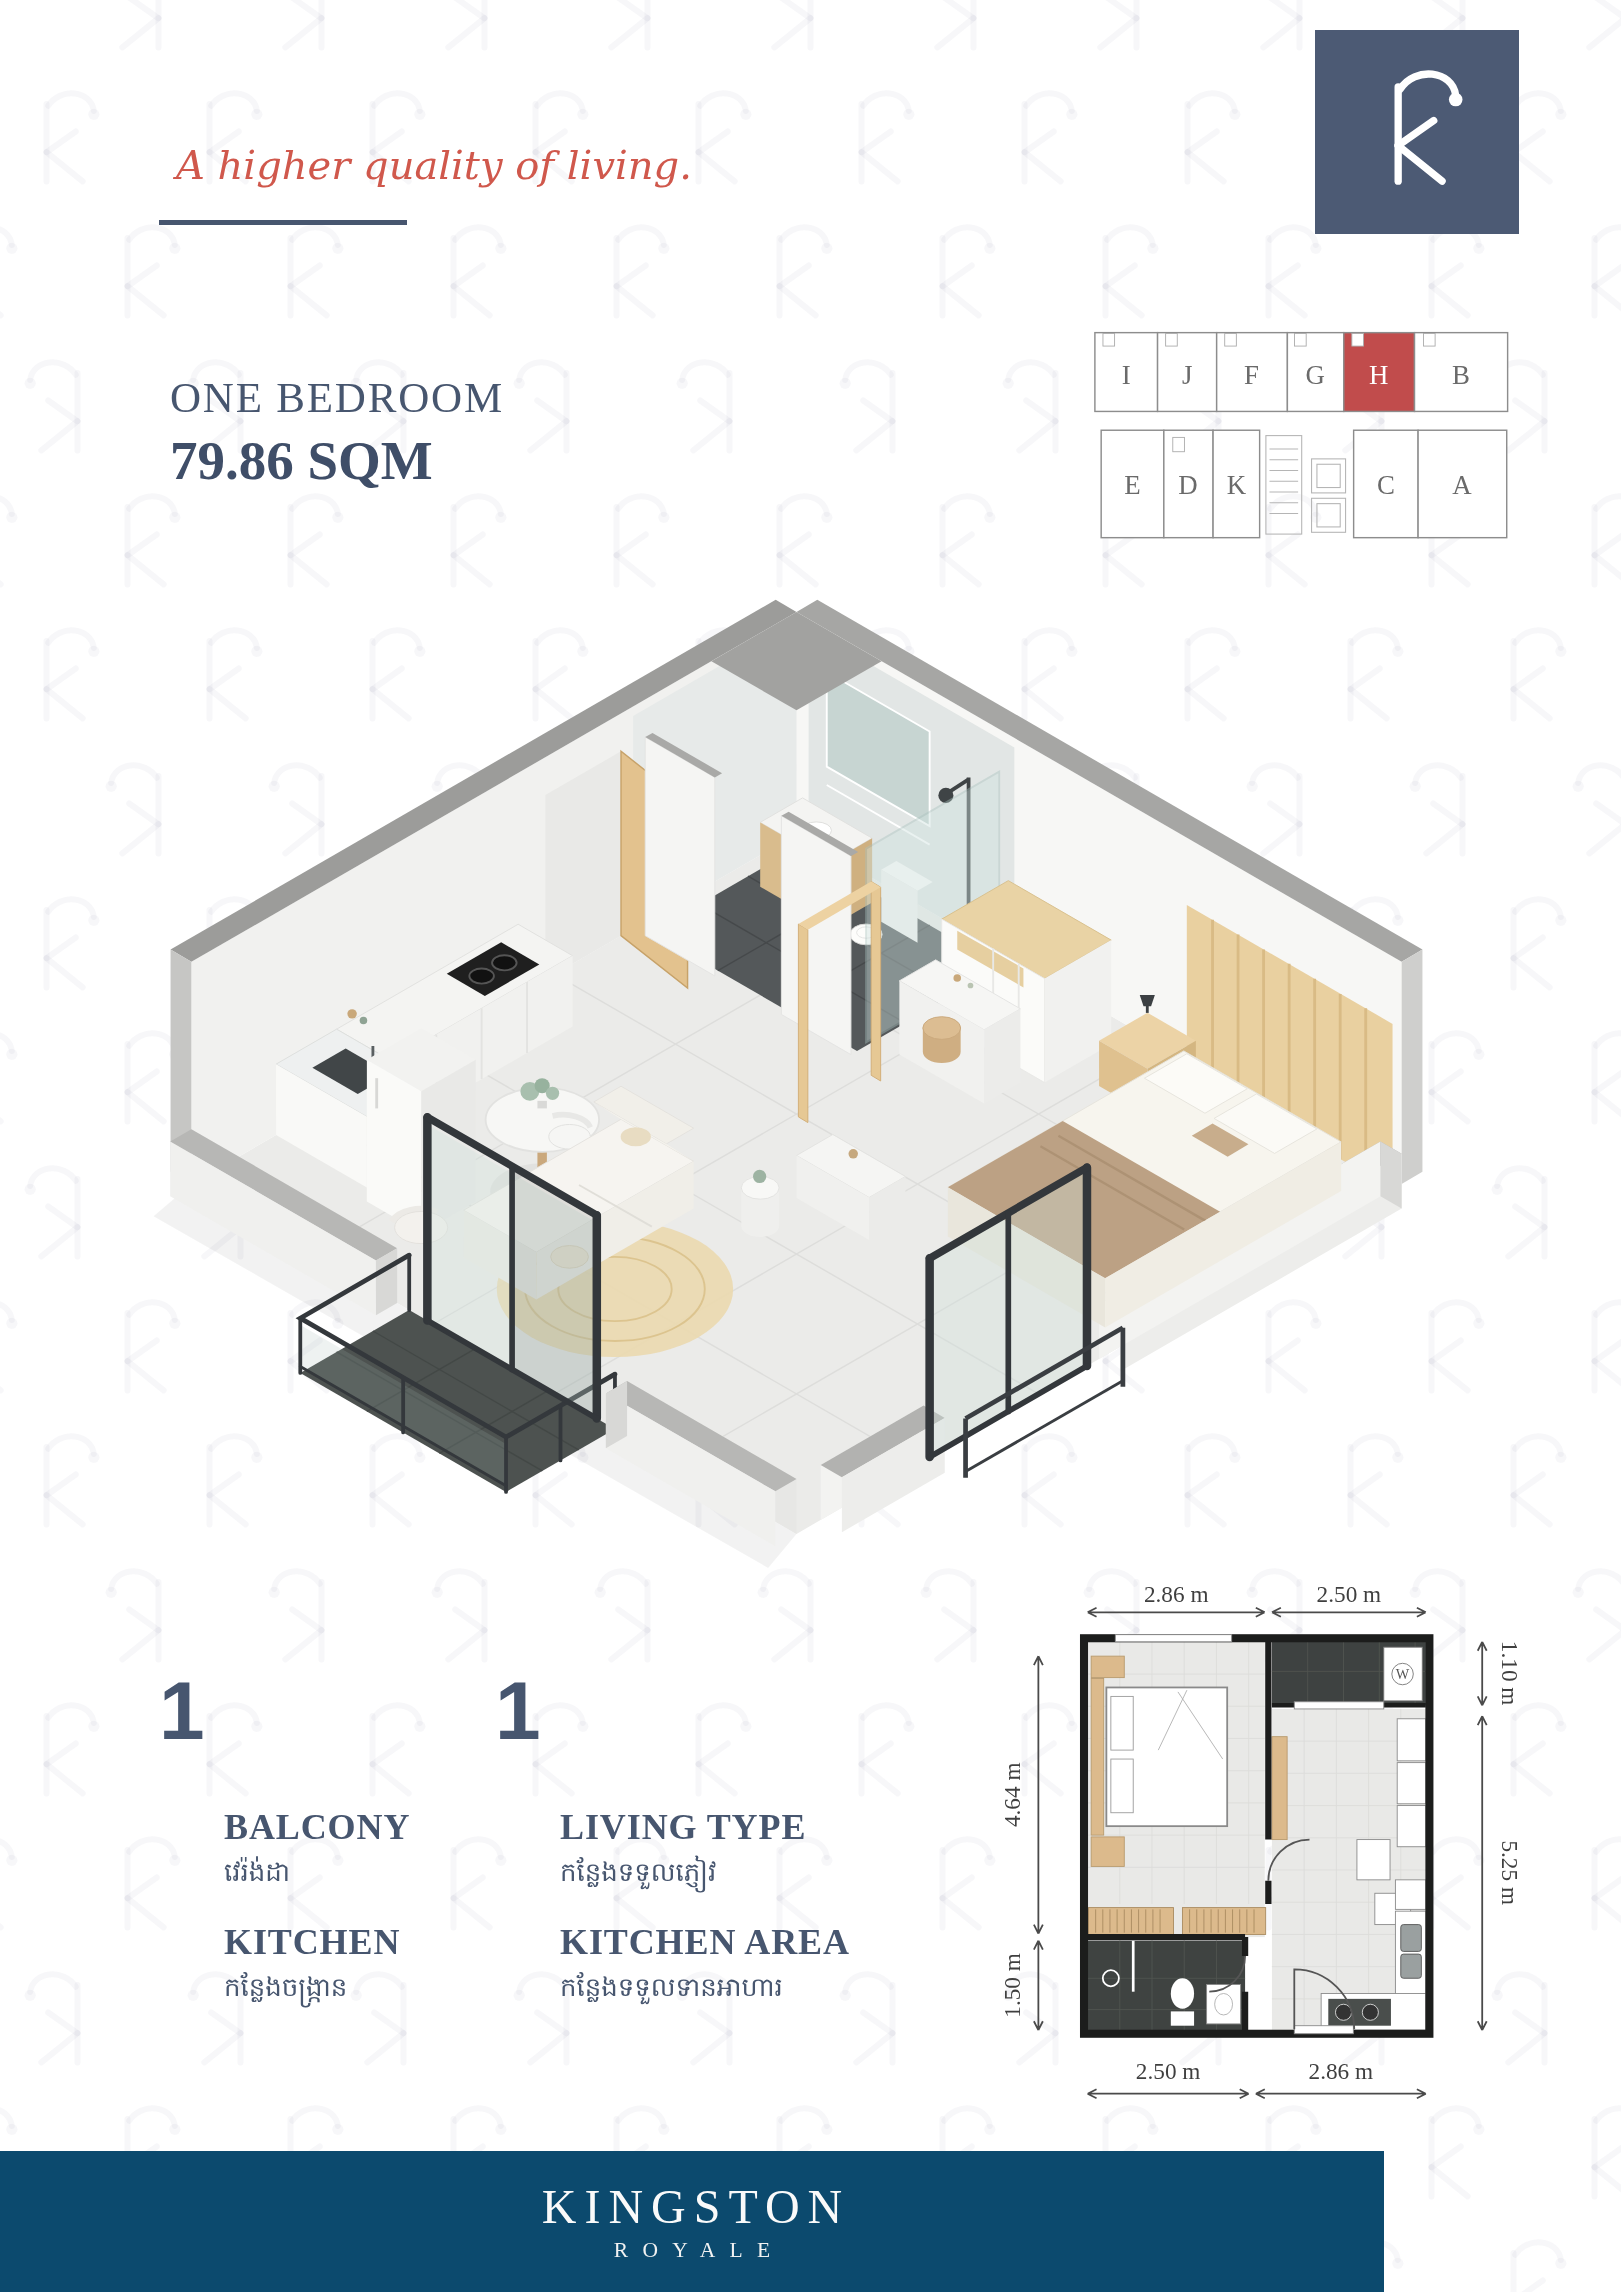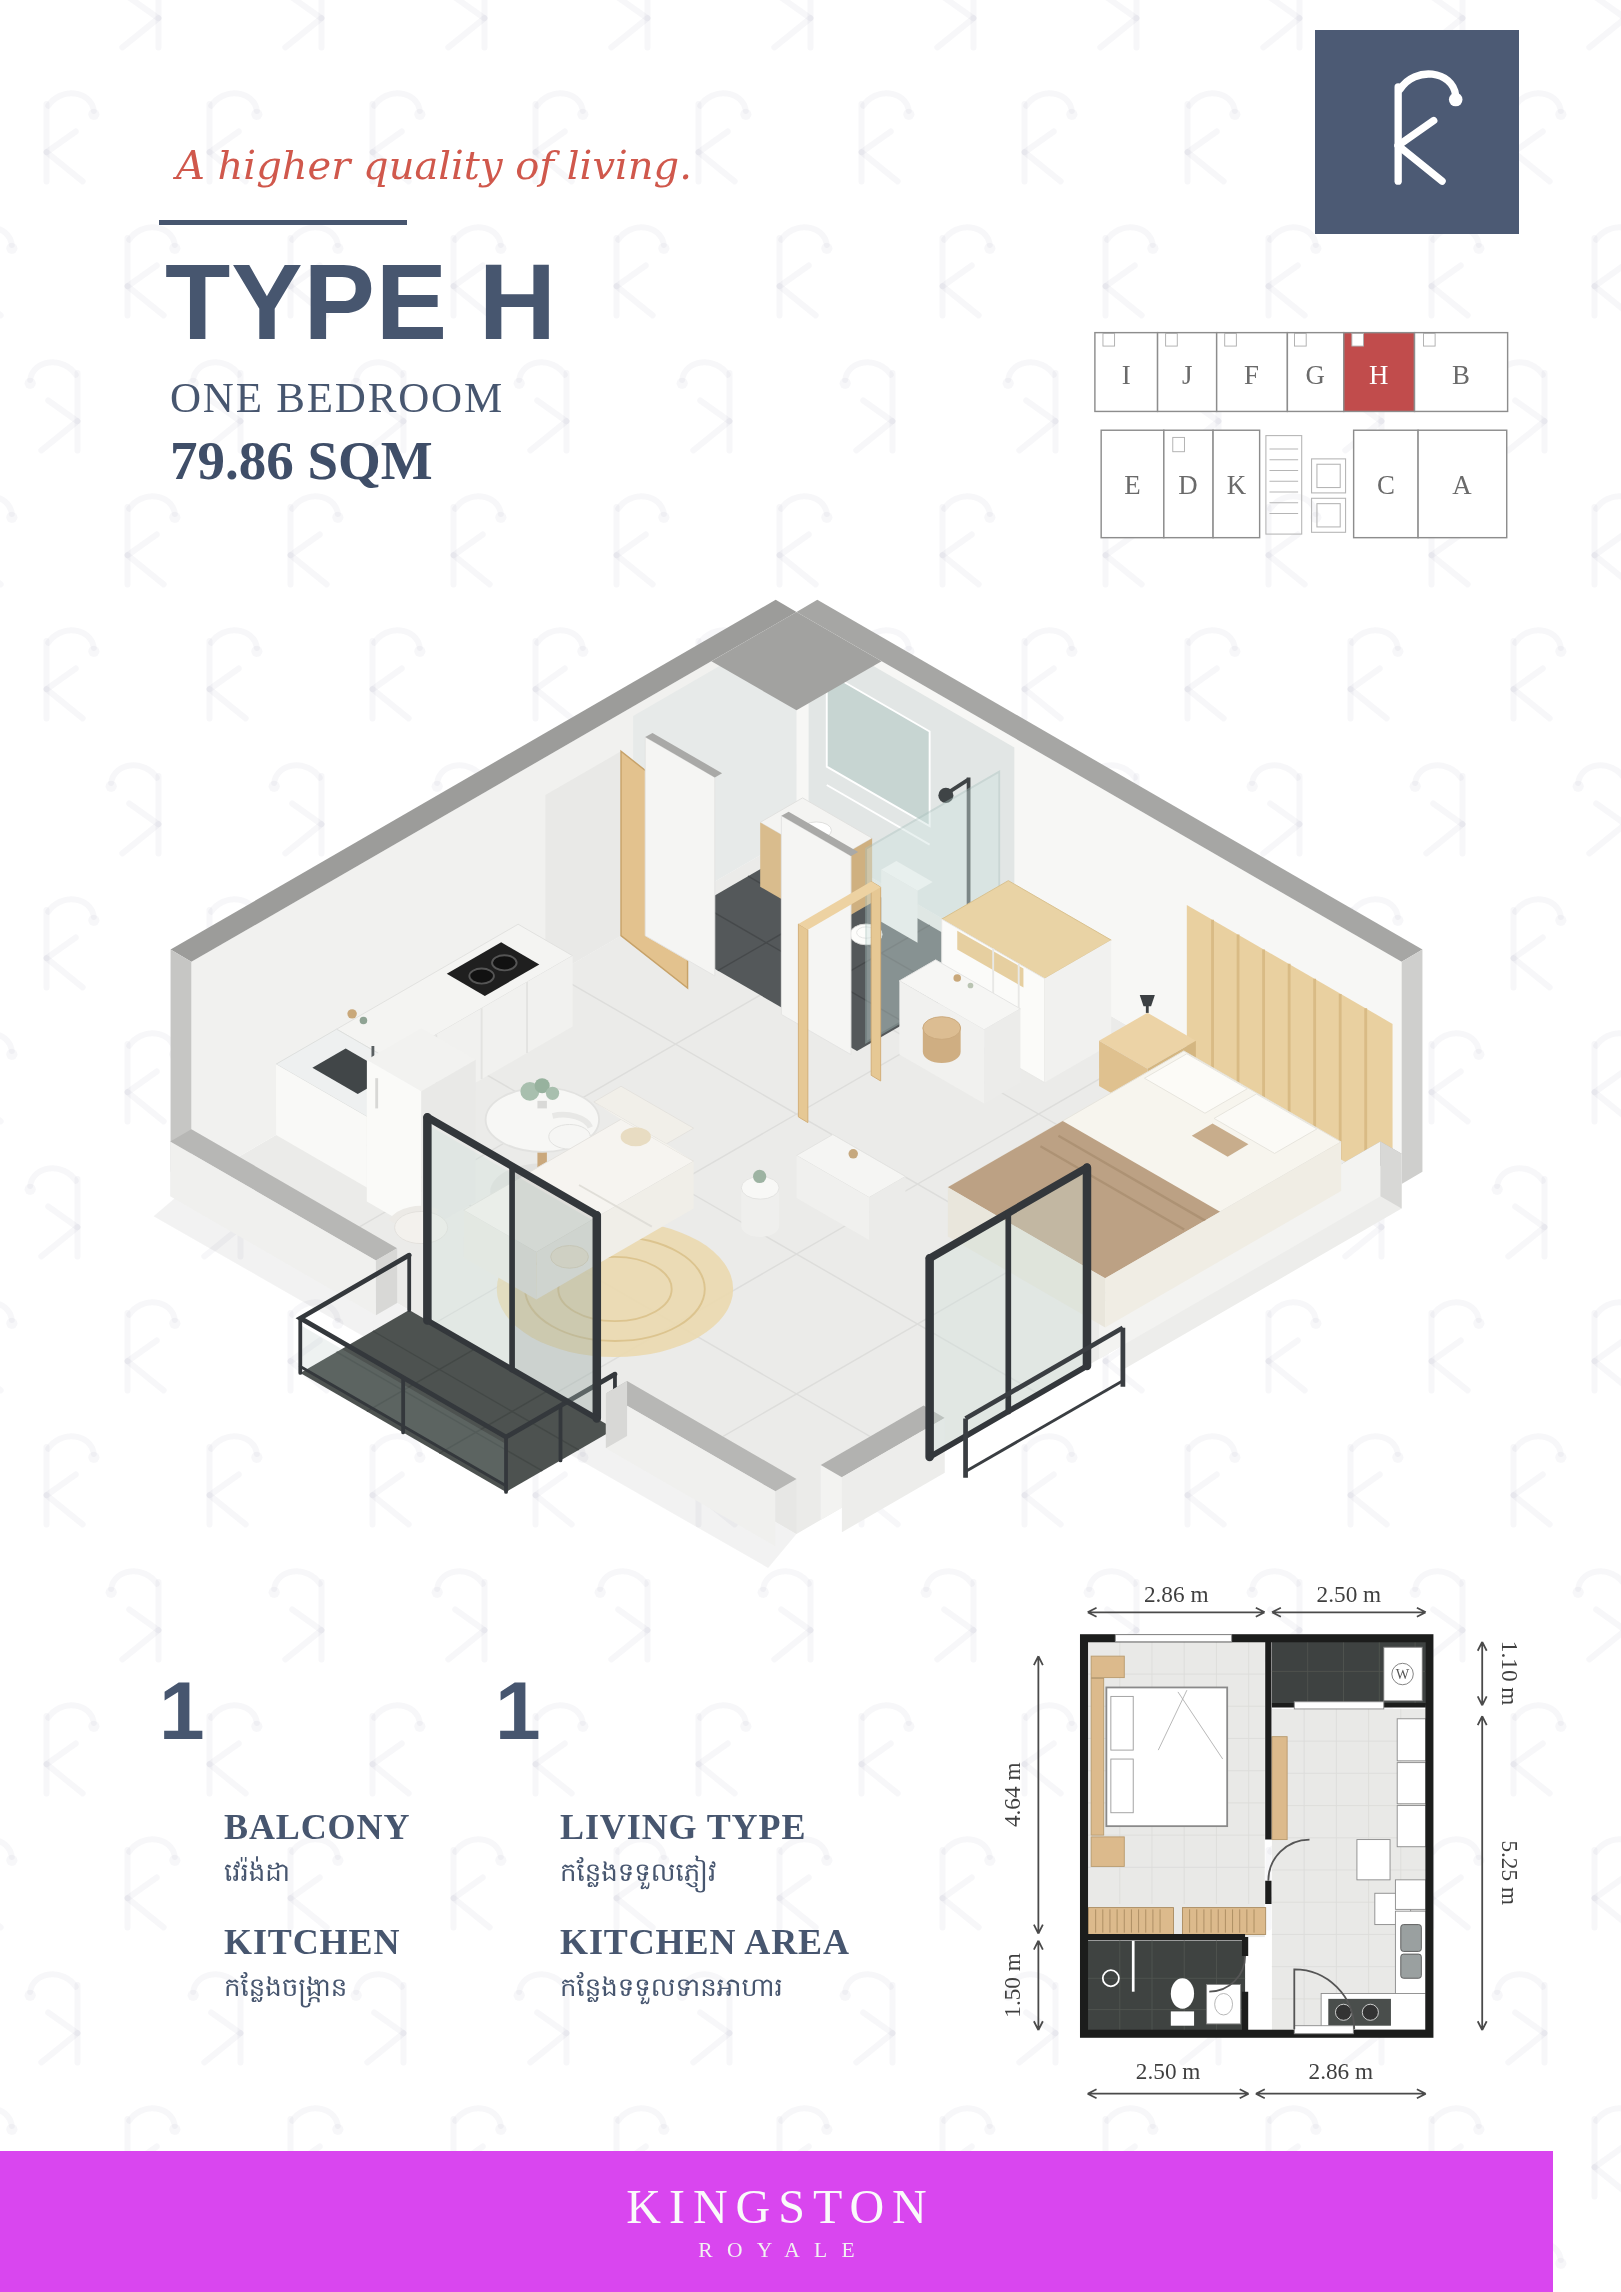--- a/index.html
+++ b/index.html
@@ -24,21 +24,21 @@
   .feature{position:absolute;display:flex;gap:14.3px;color:#47566f;}
   .feature .num{font-weight:800;font-size:82px;line-height:0.82;width:50px;color:#47566f;}
   .feature .label{font-family:"Liberation Serif",serif;font-weight:700;font-size:36px;line-height:1;letter-spacing:0.9px;}
   .feature .khmer{font-family:"DejaVu Sans",sans-serif;font-size:26px;margin-top:10.7px;line-height:1.3;}
   
   .fl{font-family:"Liberation Serif",serif;font-size:30px;fill:#6a6a6a;text-anchor:middle;}
   .fl.hl{fill:#ffffff;}
   
   .dimt{font-family:"Liberation Serif",serif;font-size:26px;fill:#3f3f3f;text-anchor:middle;}
   
-  .footer{left:0;top:2151px;width:1553px;height:142px;background:#d946ef;display:flex;flex-direction:column;align-items:center;justify-content:center;z-index:2;}
+  .footer{left:0;top:2151px;width:1384px;height:142px;background:#0c4a6e;display:flex;flex-direction:column;align-items:center;justify-content:center;z-index:2;}
   .footer .brand{font-family:"Liberation Serif",serif;font-size:48px;letter-spacing:8px;color:#fafafa;padding-left:8px;line-height:1;}
   .footer .sub{font-family:"Liberation Serif",serif;font-size:21.5px;letter-spacing:14.3px;color:#f2f2f2;padding-left:14.3px;margin-top:9px;line-height:1;}
 </style>
 </head>
 <body>
 
 <svg width="0" height="0" style="position:absolute" aria-hidden="true">
   <symbol id="kglyph" viewBox="0 0 100 130">
     <g fill="none" stroke="currentColor" stroke-width="7" stroke-linecap="round">
       <path d="M32 22 L32 112"></path>
@@ -995,21 +995,20 @@
       <svg viewBox="0 0 100 130" width="86" height="112">
         <use href="#kglyph"></use>
       </svg>
     </div>
   </div>
 
 <div id="content">
 
   <div class="abs tagline">A higher quality of living.</div>
   <div class="abs rule"></div>
-  <div class="abs title">TYPE H</div>
   <div class="abs subtitle">ONE BEDROOM</div>
   <div class="abs area">79.86 SQM</div>
 
   <div class="abs logo-square">
     <svg viewBox="0 0 100 130" width="106" height="136" style="color:#ffffff">
         <use href="#kglyph"></use>
       </svg>
   </div>
 
   <svg class="abs" style="left:1094px;top:328px" width="419" height="217" viewBox="0 0 468 242">

